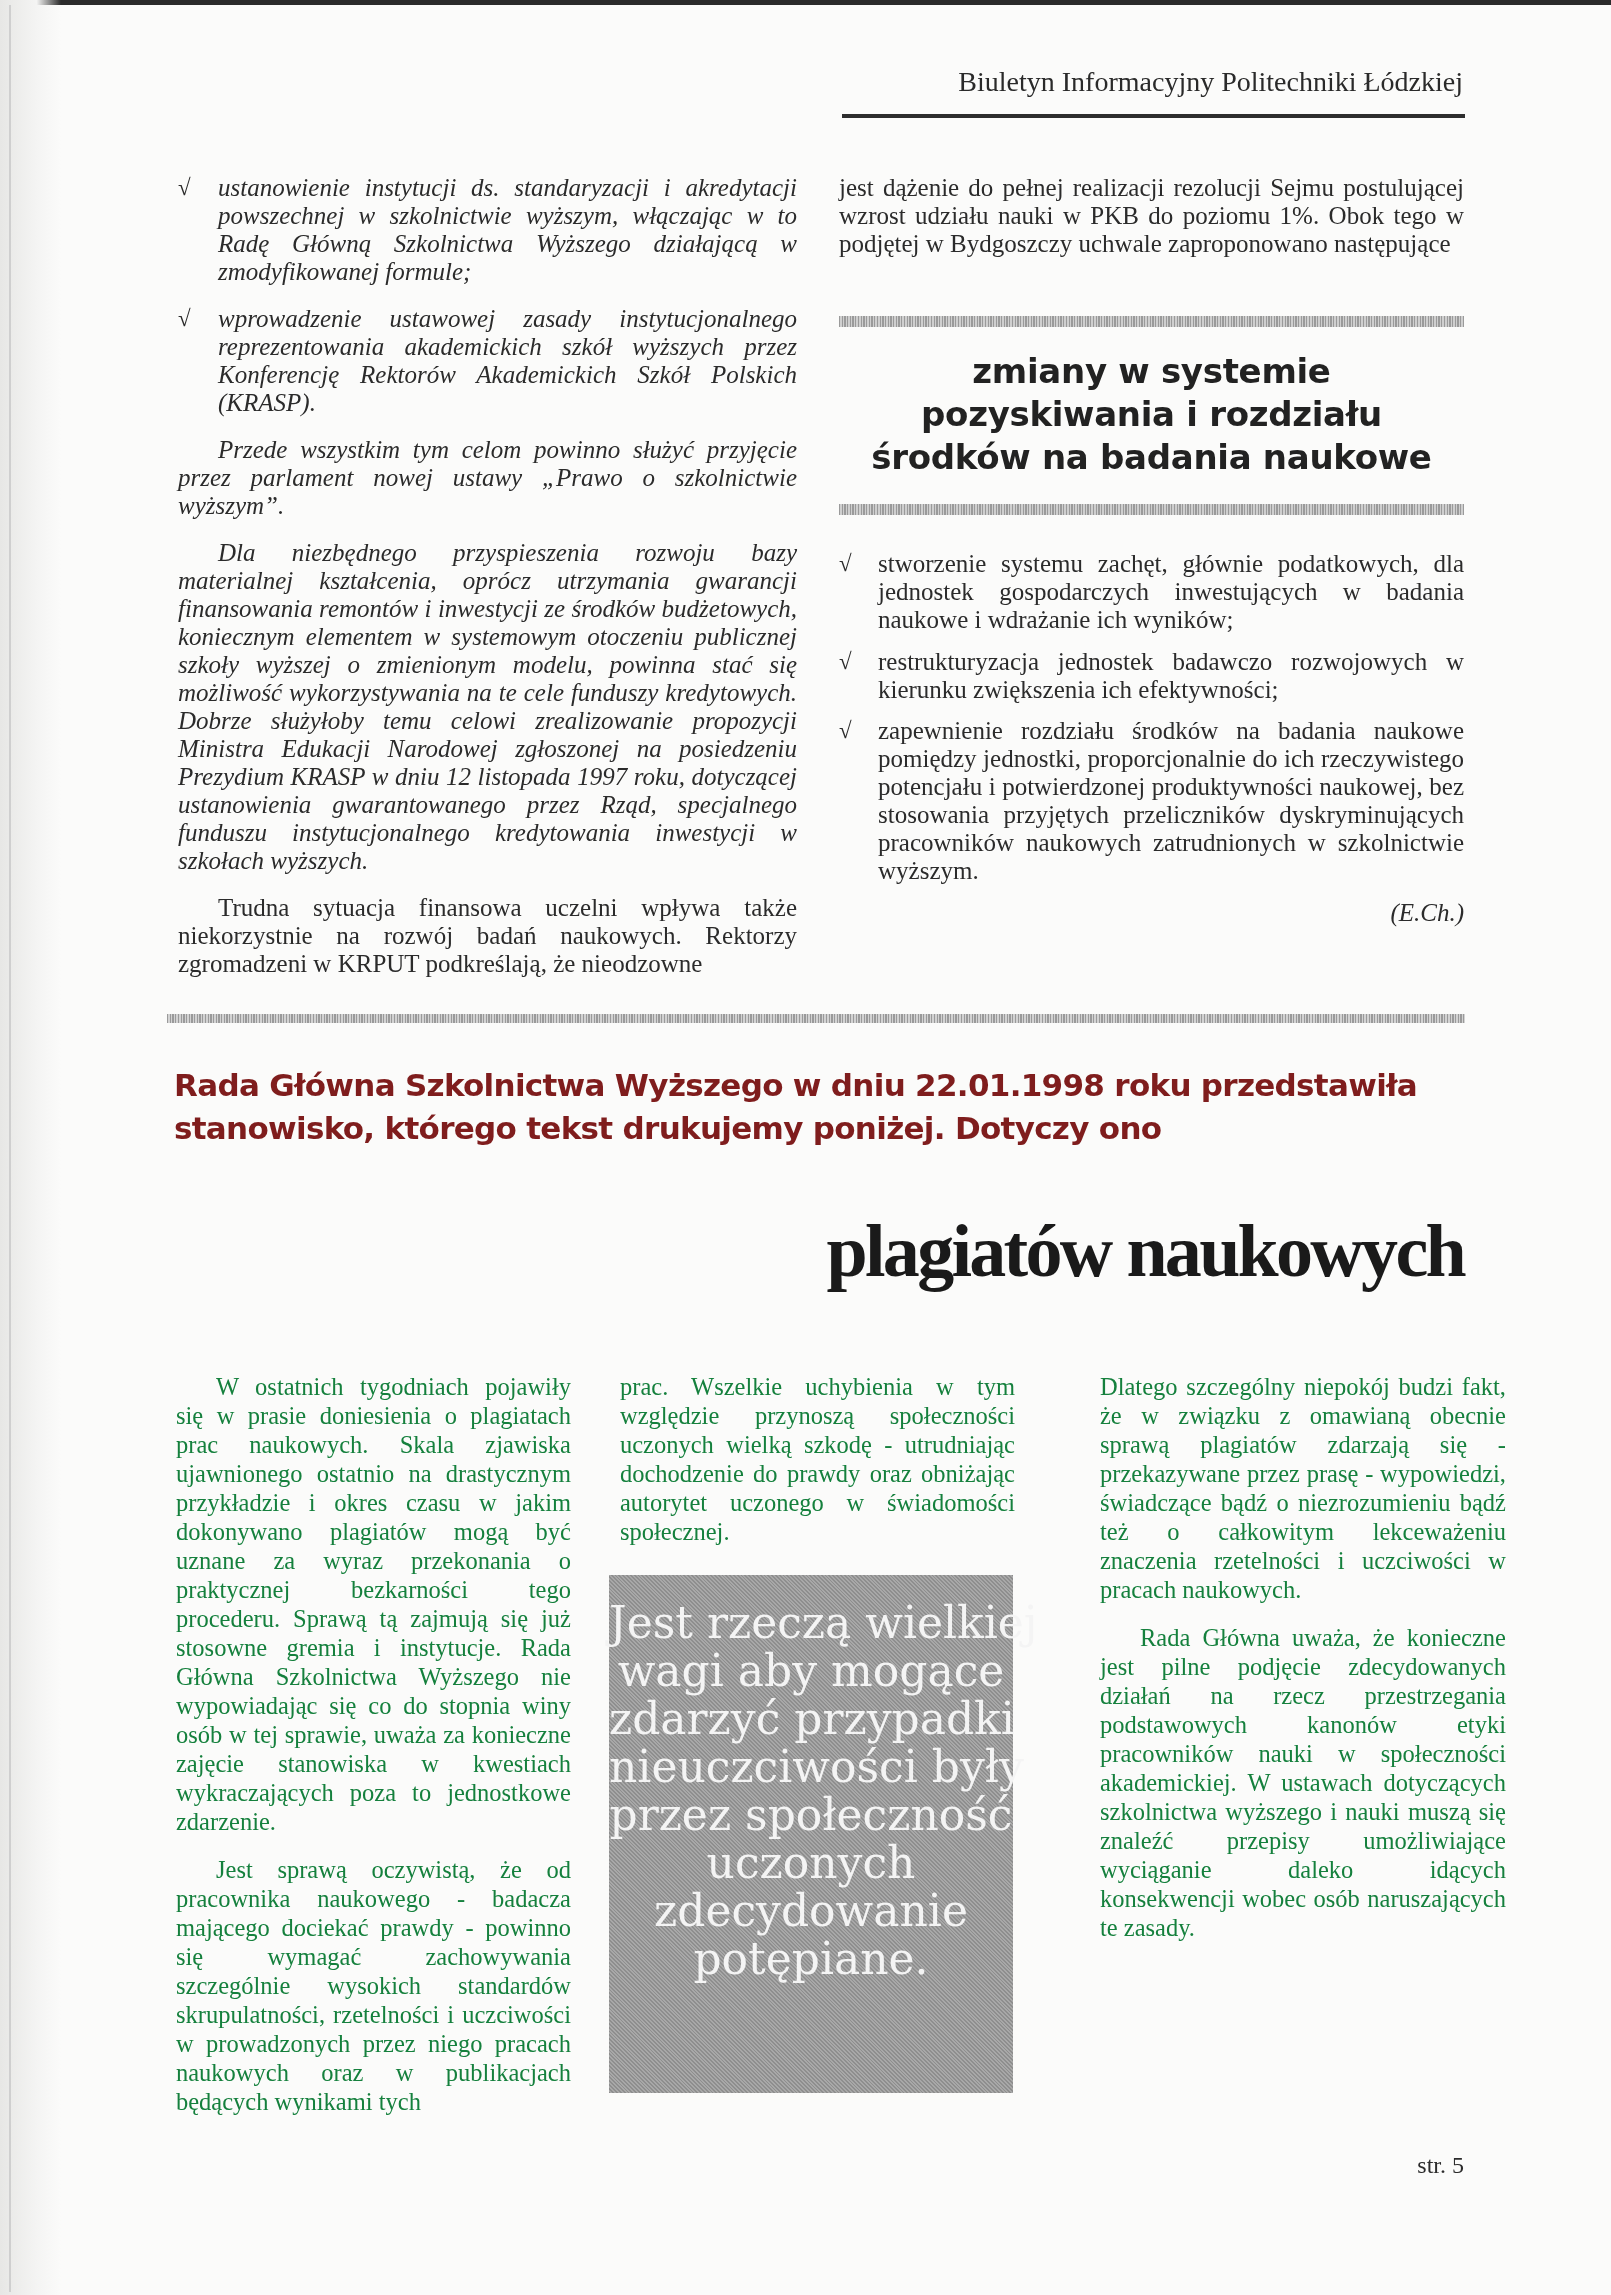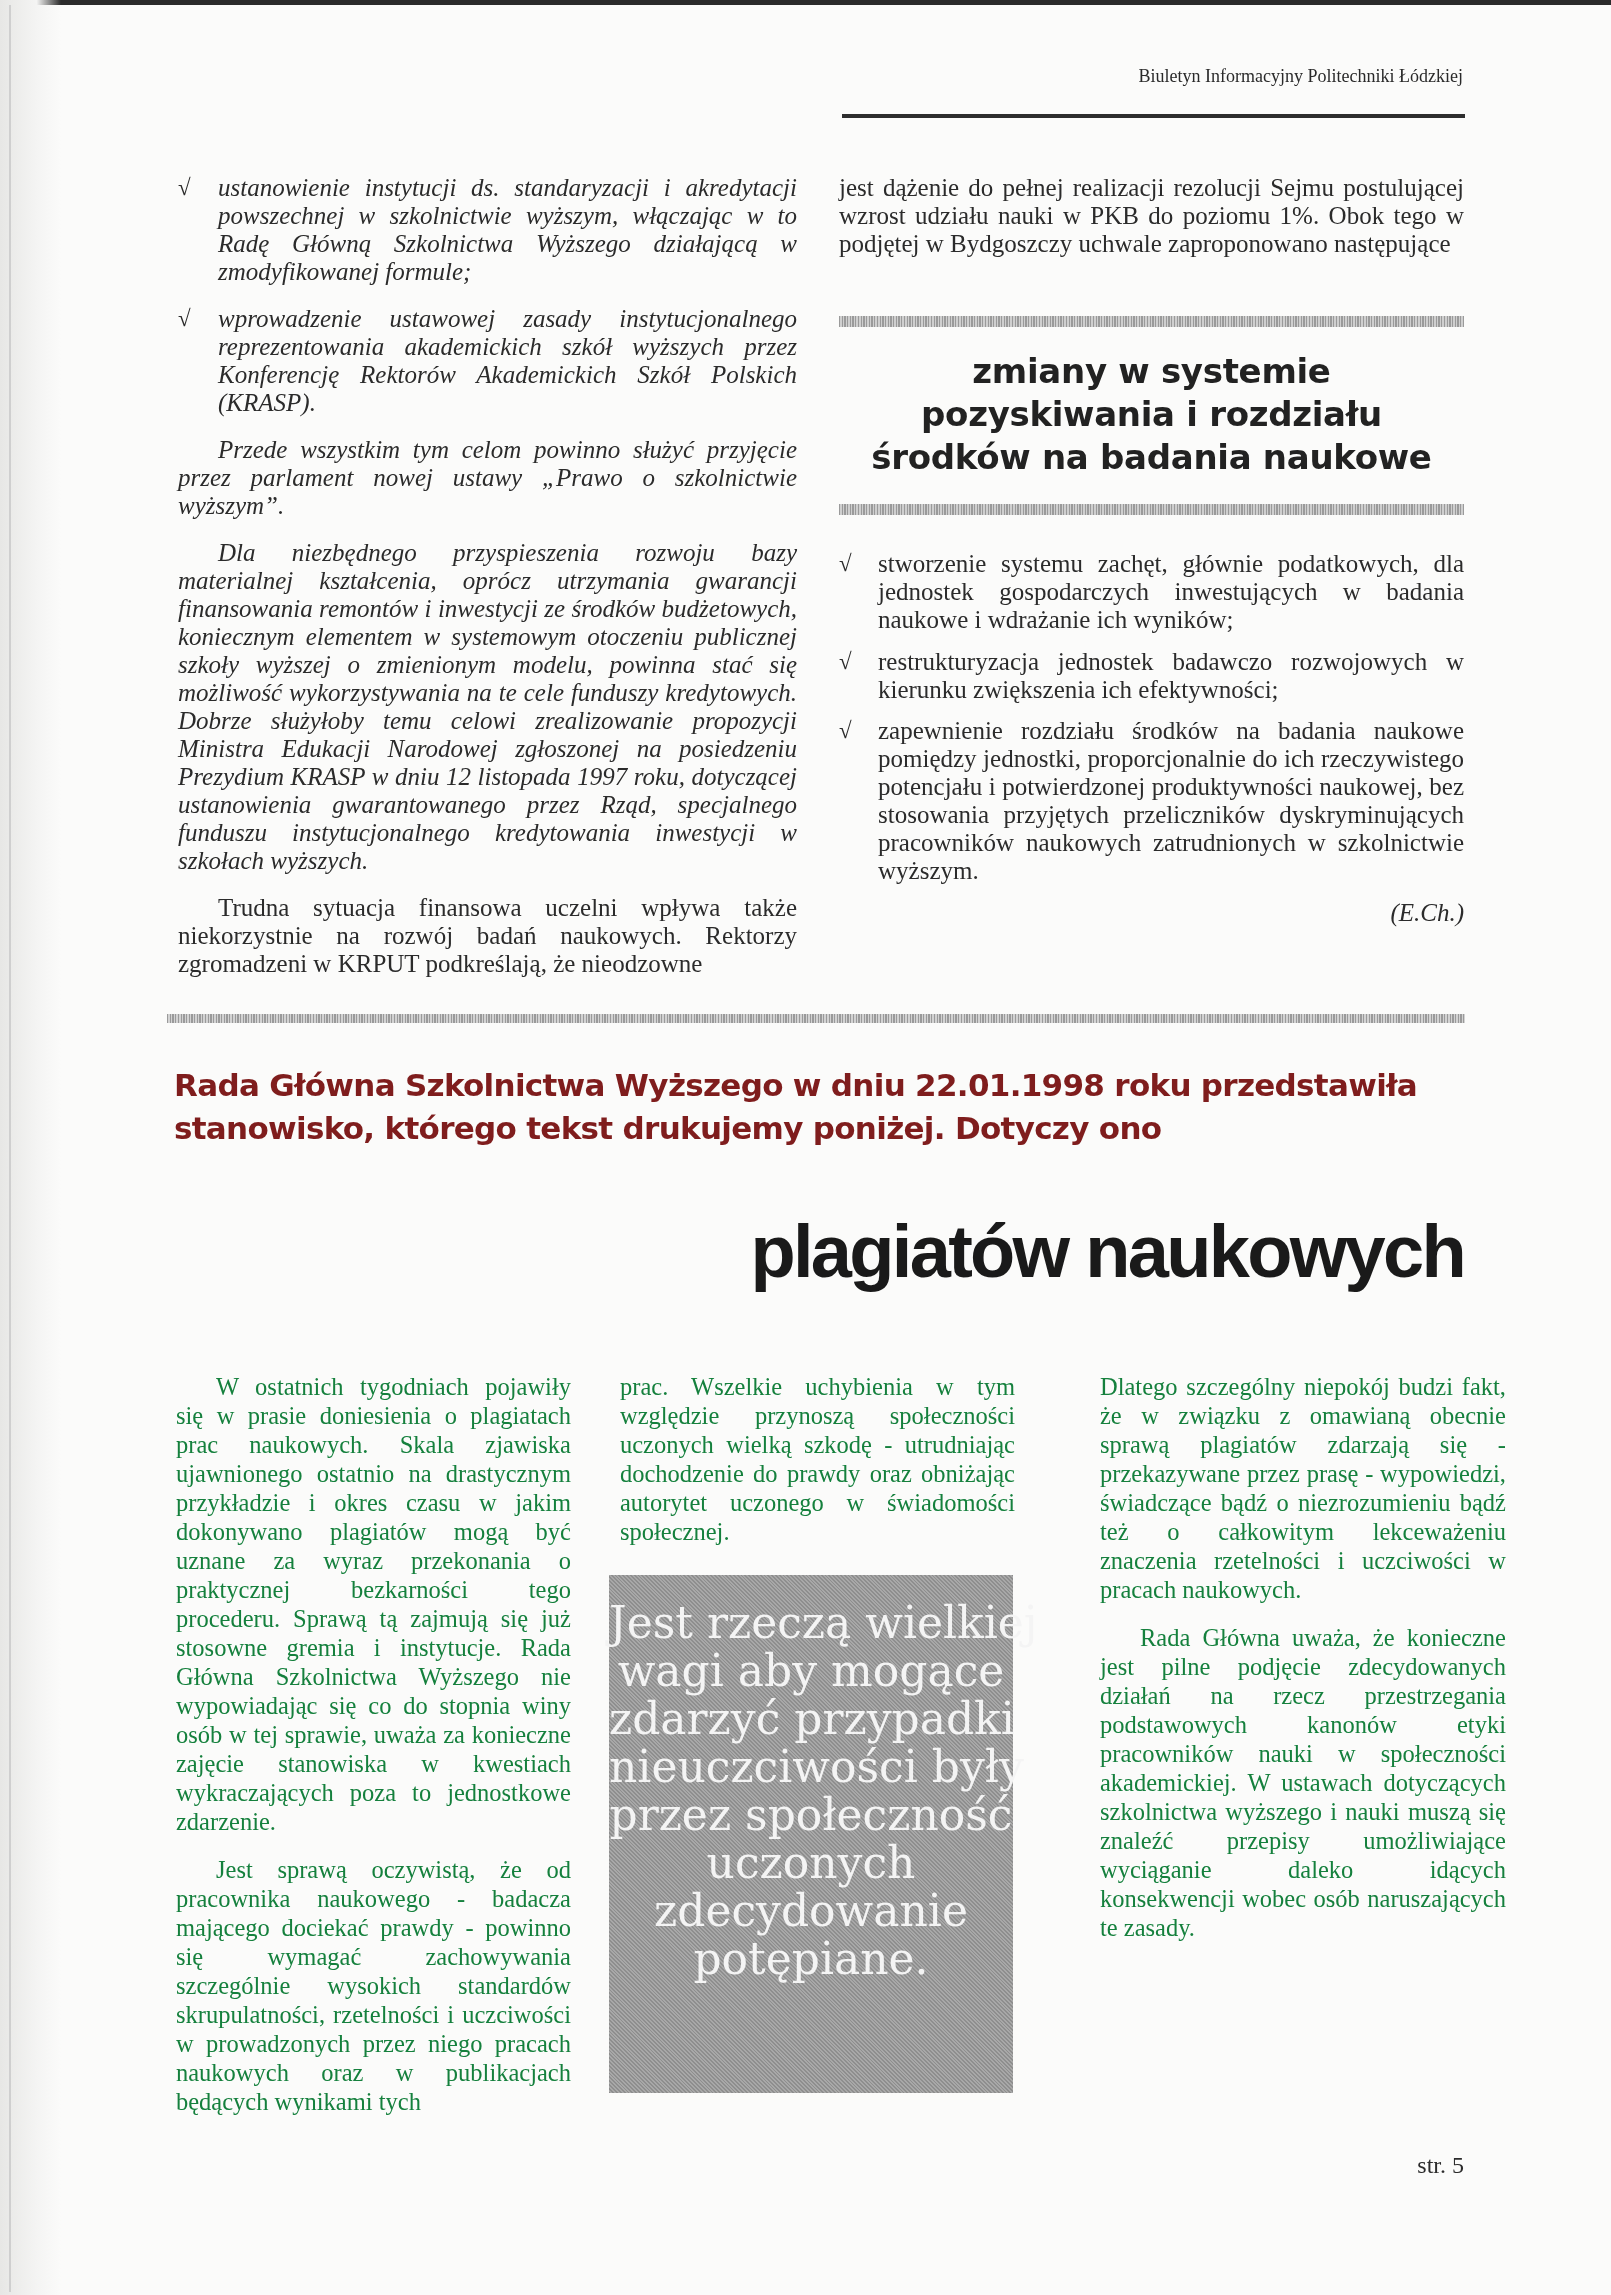--- a/index.html
+++ b/index.html
@@ -7,21 +7,21 @@
     width: 1611px; height: 2295px; position: relative; overflow: hidden;
     background: #fbfbfa;
     font-family: "Liberation Serif", serif;
     color: #2a2a2a;
   }
   .topbar { position: absolute; left: 0; top: 0; width: 1611px; height: 5.4px; background: #2b2b2b; }
   .binding { position: absolute; left: 0; top: 0; width: 61px; height: 2295px;
     background: linear-gradient(90deg, #e7e7e5 0%, #f4f4f3 60%, rgba(251,251,250,0) 100%); }
   .binding-line { position: absolute; left: 9.4px; top: 5.4px; width: 1.3px; height: 2287px; background: #cfcfcf; }
 
-  .running-head { position: absolute; right: 148px; top: 66px; font-size: 18px; color: #2a2a2a; }
+  .running-head { position: absolute; right: 148px; top: 66px; font-size: 28px; color: #2a2a2a; }
   .head-rule { position: absolute; left: 842px; top: 114px; width: 623px; height: 4px; background: #2e2e2e; }
 
   
   .col-tl { position: absolute; left: 178px; top: 174px; width: 619px; font-size: 25px; line-height: 28px; font-style: italic; color: #2b2b2b; }
   .col-tl p { margin: 0 0 19px 0; text-align: justify; text-indent: 40px; }
   .col-tl p.norm { font-style: normal; }
   .chk-item { display: flex; margin-bottom: 19px; }
   .chk { width: 40px; flex: none; font-style: normal; font-size: 23px; }
   .chk-text { flex: 1; text-align: justify; }
 
@@ -32,21 +32,21 @@
   .subhead-box { margin-top: 58px; }
   .subhead { text-align: center; font-family: "DejaVu Sans", sans-serif; font-weight: bold; font-size: 34px; line-height: 43px; padding: 23px 0 25.6px 0; color: #222; letter-spacing: -0.3px; }
   .tr-list { margin-top: 35px; }
   .tr-list .chk-item { margin-bottom: 13.5px; }
   .tr-list .chk { width: 39px; }
   .signature { text-align: right; font-style: italic; margin-top: 12px; }
 
   .wide-hatch { position: absolute; left: 167px; top: 1014px; width: 1298px; height: 9.4px; background: repeating-linear-gradient(90deg, #9a9a9a 0 1.3px, #d3d3d3 1.3px 2.7px); }
 
   .intro { position: absolute; left: 174px; top: 1064px; width: 1298px; font-family: "DejaVu Sans", sans-serif; font-weight: bold; font-size: 31px; line-height: 43px; color: #7f1d1d; letter-spacing: -0.7px; }
-  .big-title { position: absolute; right: 147px; top: 1211px; font-family: Liberation Sans, sans-serif; font-weight: bold; font-size: 74px; line-height: 81px; color: #1a1a1a; letter-spacing: -2.7px; }
+  .big-title { position: absolute; right: 147px; top: 1211px; font-family: Liberation Serif, serif; font-weight: bold; font-size: 74px; line-height: 81px; color: #1a1a1a; letter-spacing: -2.7px; }
 
   
   .bcol { position: absolute; top: 1372px; font-size: 24.5px; line-height: 29px; color: #15803d; }
   .bcol p { margin: 0 0 19px 0; text-align: justify; text-indent: 40px; }
   .bcol p.noindent { text-indent: 0; }
   .bc1 { left: 176px; width: 395px; }
   .bc2 { left: 620px; width: 395px; }
   .bc3 { left: 1100px; width: 406px; }
 
   .pullquote { position: absolute; left: 609px; top: 1575px; width: 404px; height: 518px;

